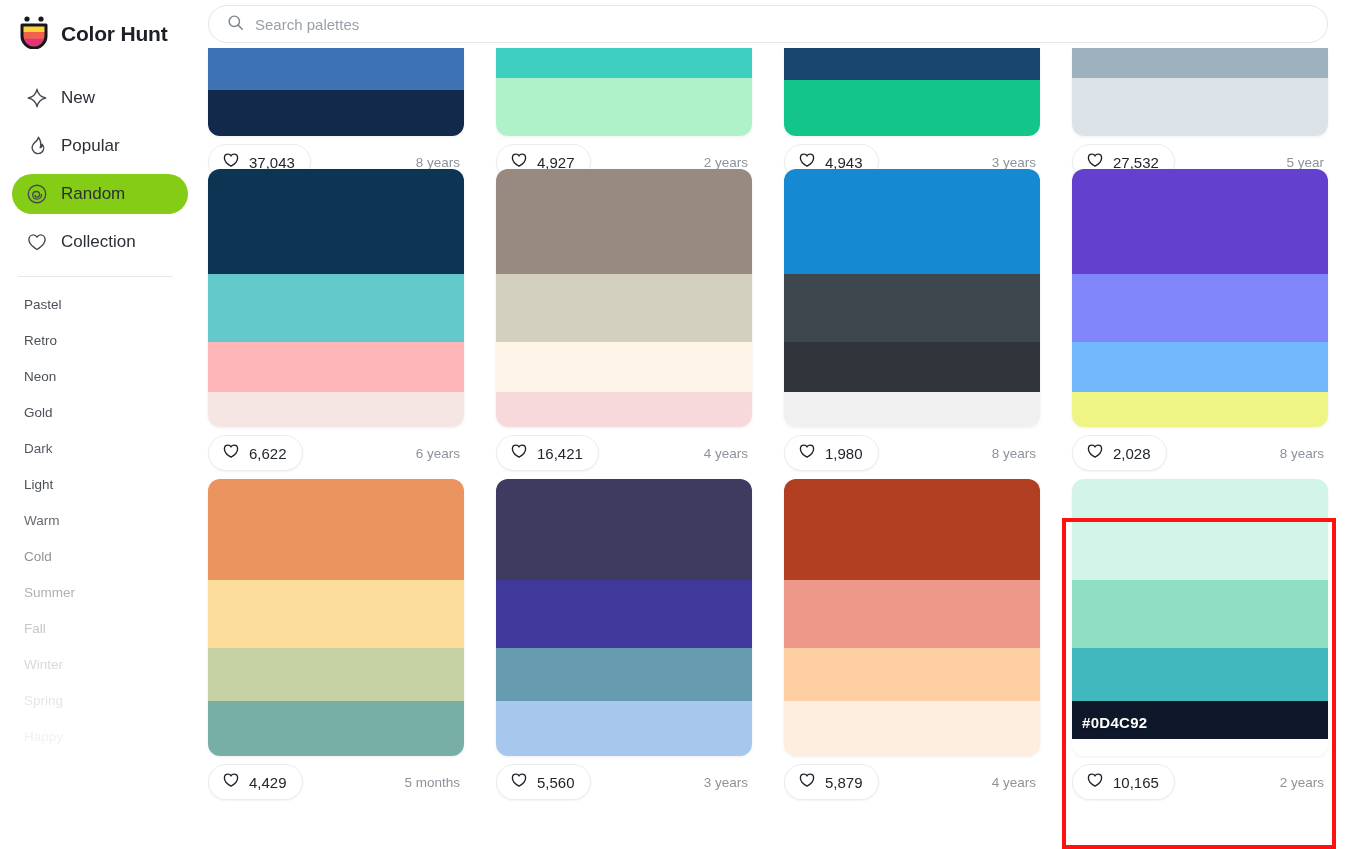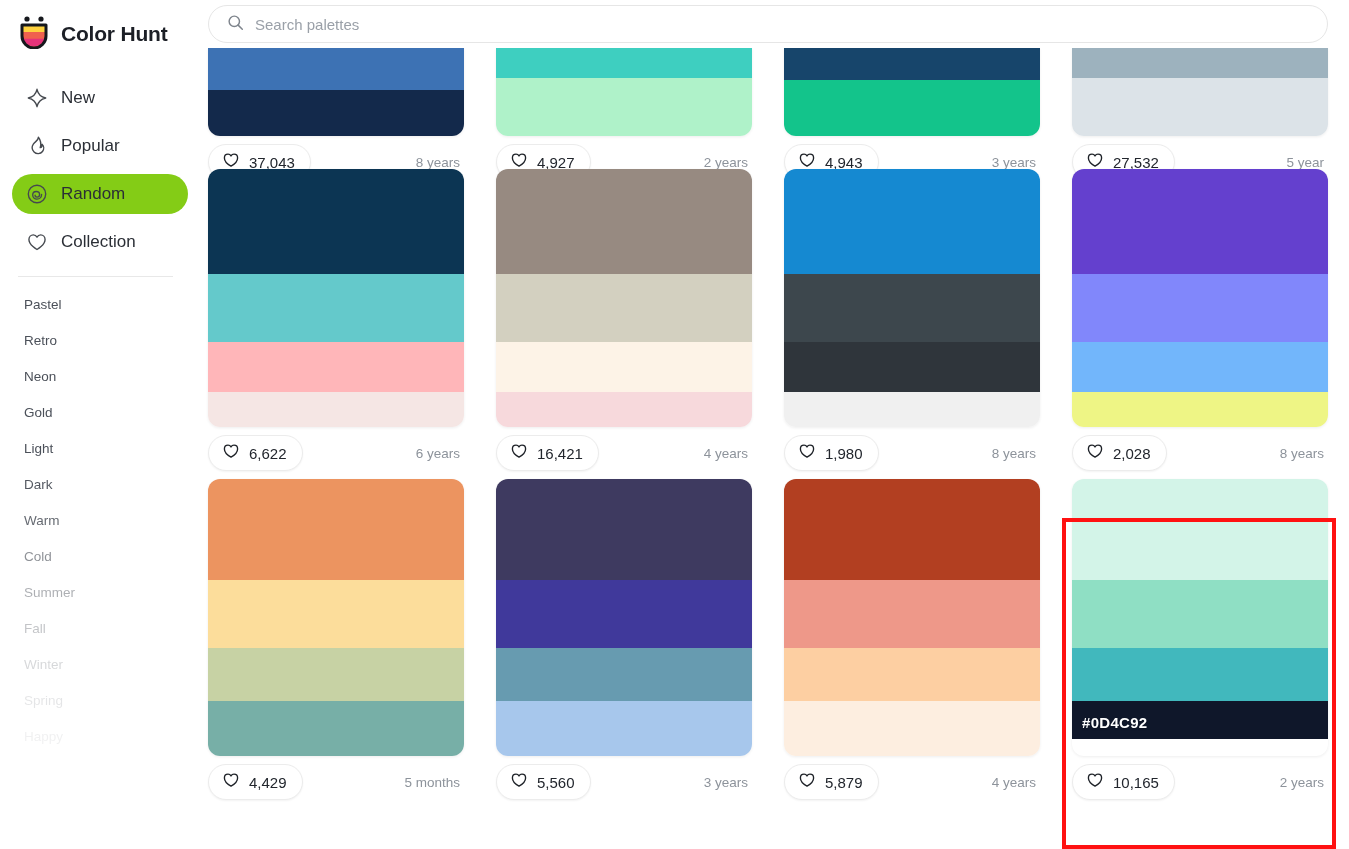--- a/index.html
+++ b/index.html
@@ -194,22 +194,22 @@
 
     </nav>
 
     <div class="divider"></div>
 
     <div class="tags">
       <div class="tag" style="opacity:1">Pastel</div>
       <div class="tag" style="opacity:1">Retro</div>
       <div class="tag" style="opacity:1">Neon</div>
       <div class="tag" style="opacity:1">Gold</div>
+      <div class="tag" style="opacity:0.95">Dark</div>
       <div class="tag" style="opacity:1">Light</div>
-      <div class="tag" style="opacity:0.95">Dark</div>
       <div class="tag" style="opacity:0.85">Warm</div>
       <div class="tag" style="opacity:0.62">Cold</div>
       <div class="tag" style="opacity:0.45">Summer</div>
       <div class="tag" style="opacity:0.33">Fall</div>
       <div class="tag" style="opacity:0.22">Winter</div>
       <div class="tag" style="opacity:0.14">Spring</div>
       <div class="tag" style="opacity:0.08">Happy</div>
     </div>
 
   </aside>

